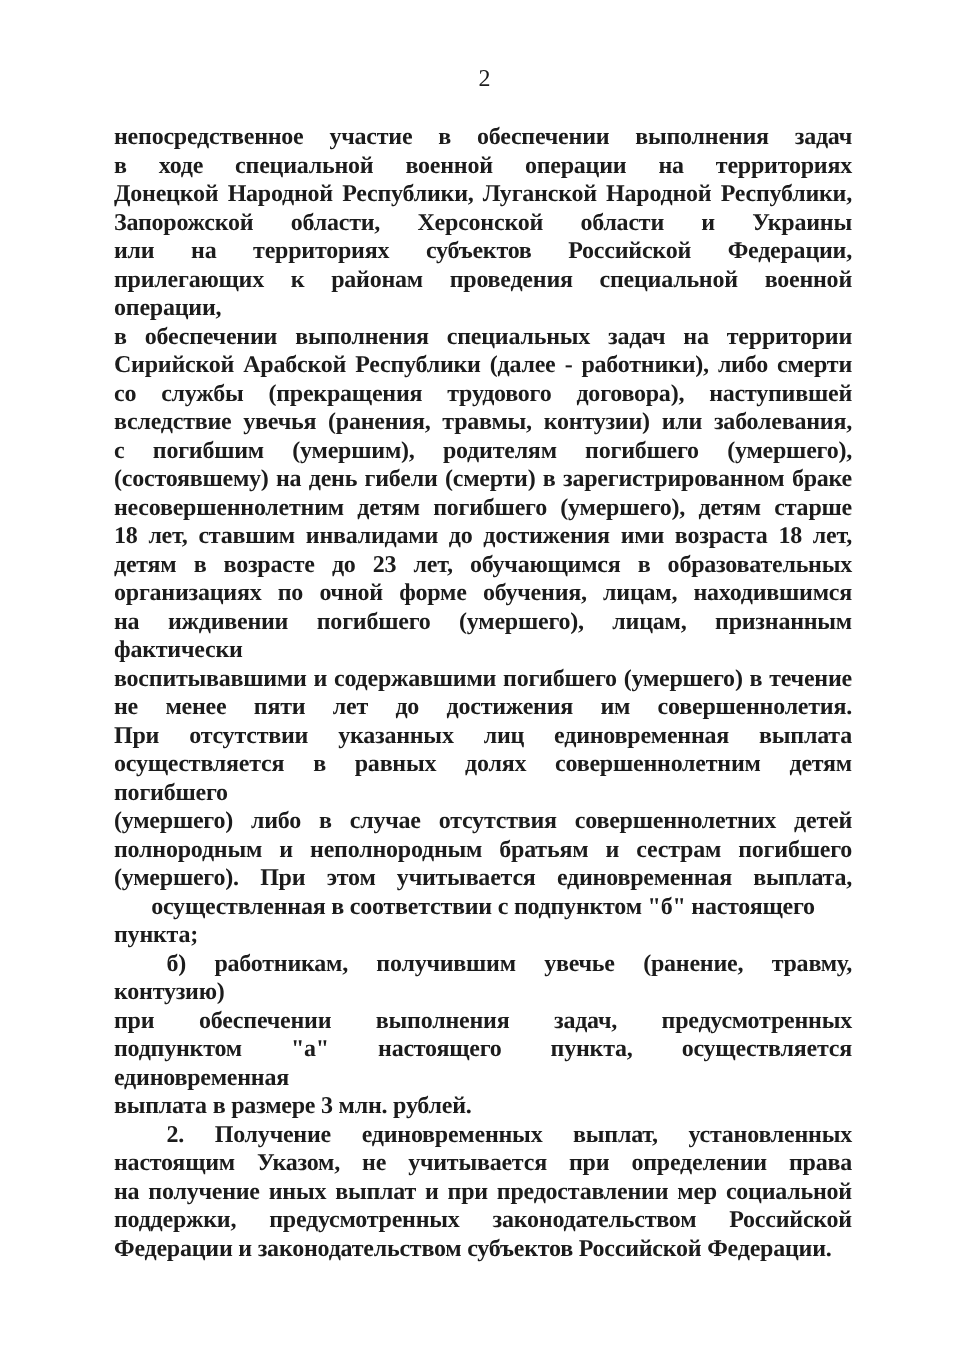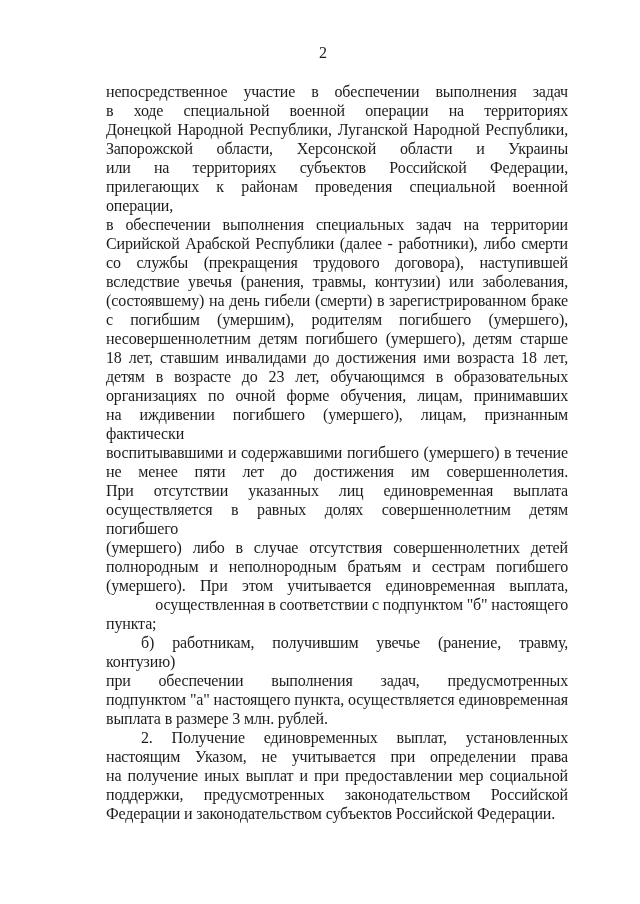--- a/index.html
+++ b/index.html
@@ -21,30 +21,31 @@
 
   .pagenum {
     padding-top: 43px;
     margin-left: 78px;
     margin-right: 72px;
     text-align: center;
     line-height: 19px;
   }
 
   .page-body {
-    margin: 20px 72px 0 106px;
+    margin: 20px 72px 0 76px;
+    font-weight: bold;
   }
 
   .line {
     line-height: 19px;
     text-align: justify;
     text-align-last: justify;
   }
   .line.last {
-    text-align: right;
+    text-align: center;
     text-align-last: left;
   }
   .line.indent {
     text-indent: 35px;
   }
 </style>
 </head>
 <body>
 
 <div class="page">
@@ -53,26 +54,26 @@
       <div class="line">непосредственное участие в обеспечении выполнения задач</div>
       <div class="line">в ходе специальной военной операции на территориях</div>
       <div class="line">Донецкой Народной Республики, Луганской Народной Республики,</div>
       <div class="line">Запорожской области, Херсонской области и Украины</div>
       <div class="line">или на территориях субъектов Российской Федерации,</div>
       <div class="line">прилегающих к районам проведения специальной военной операции,</div>
       <div class="line">в обеспечении выполнения специальных задач на территории</div>
       <div class="line">Сирийской Арабской Республики (далее - работники), либо смерти</div>
       <div class="line">со службы (прекращения трудового договора), наступившей</div>
       <div class="line">вследствие увечья (ранения, травмы, контузии) или заболевания,</div>
+      <div class="line">с погибшим (умершим), родителям погибшего (умершего),</div>
       <div class="line">(состоявшему) на день гибели (смерти) в зарегистрированном браке</div>
-      <div class="line">с погибшим (умершим), родителям погибшего (умершего),</div>
       <div class="line">несовершеннолетним детям погибшего (умершего), детям старше</div>
       <div class="line">18 лет, ставшим инвалидами до достижения ими возраста 18 лет,</div>
       <div class="line">детям в возрасте до 23 лет, обучающимся в образовательных</div>
-      <div class="line">организациях по очной форме обучения, лицам, принимавших</div>
+      <div class="line">организациях по очной форме обучения, лицам, находившимся</div>
       <div class="line">на иждивении погибшего (умершего), лицам, признанным фактически</div>
       <div class="line">воспитывавшими и содержавшими погибшего (умершего) в течение</div>
       <div class="line">не менее пяти лет до достижения им совершеннолетия.</div>
       <div class="line">При отсутствии указанных лиц единовременная выплата</div>
       <div class="line">осуществляется в равных долях совершеннолетним детям погибшего</div>
       <div class="line">(умершего) либо в случае отсутствия совершеннолетних детей</div>
       <div class="line">полнородным и неполнородным братьям и сестрам погибшего</div>
       <div class="line">(умершего). При этом учитывается единовременная выплата,</div>
       <div class="line last">осуществленная в соответствии с подпунктом "б" настоящего пункта;</div>
       <div class="line indent">б) работникам, получившим увечье (ранение, травму, контузию)</div>

